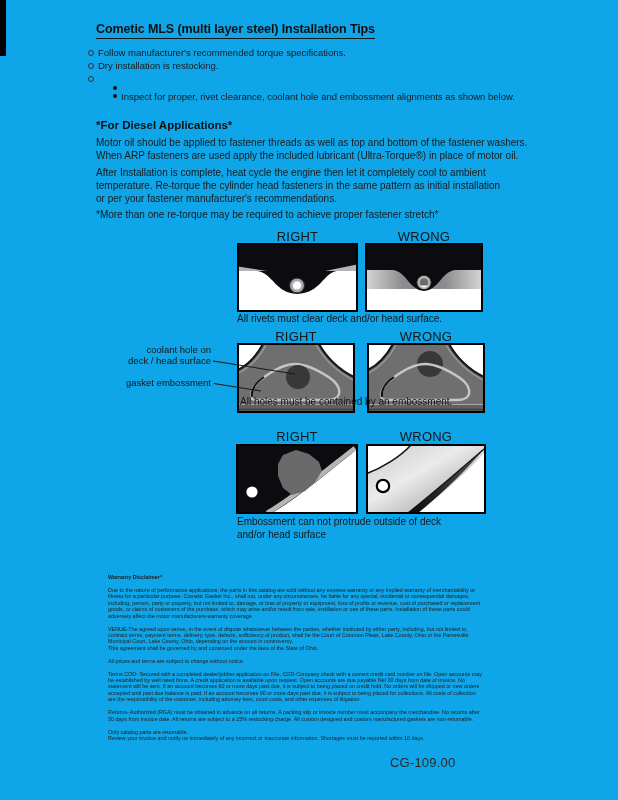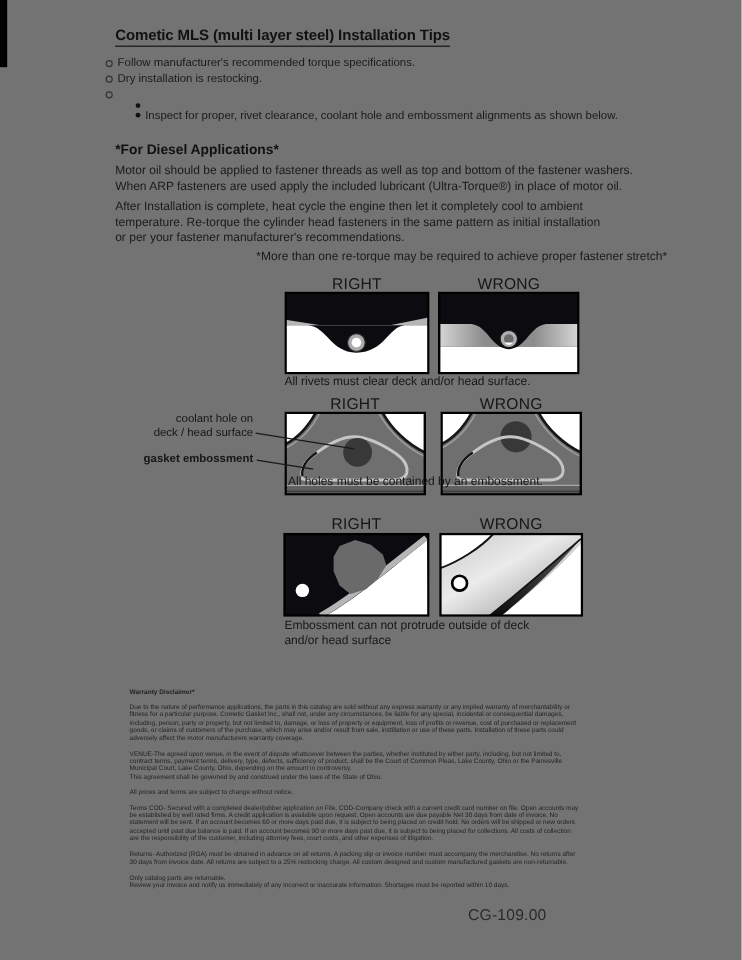--- a/index.html
+++ b/index.html
@@ -1,31 +1,31 @@
 <!DOCTYPE html>
 <html><head>
 <meta charset="utf-8">
 <style>
   html,body{margin:0;padding:0;background:#e9e9e9;}
-  #page{position:relative;width:618px;height:800px;background:#737373;overflow:hidden;
+  #page{position:relative;width:618px;height:800px;background:#0ea5e9;overflow:hidden;
         font-family:"Liberation Sans","DejaVu Sans",sans-serif;color:#1a1a1a;}
   .abs{position:absolute;}
   
   #title{left:96px;top:22px;font-size:12.5px;font-weight:bold;letter-spacing:-0.1px;color:#111;
          border-bottom:1.5px solid #151515;padding-bottom:2px;}
   
   #tips{left:88px;top:46px;font-size:9.5px;line-height:13.2px;}
   .bullet{display:flex;align-items:flex-start;}
   .bullet .mk1{flex:0 0 auto;width:4px;height:4px;border:1px solid #333;border-radius:50%;margin:3.6px 4px 0 0;}
   .bullet.sub{margin-left:25px;}
   .bullet .mk2{flex:0 0 auto;width:4px;height:4px;background:#111;border-radius:50%;margin:4.2px 4px 0 0;}
   
   #diesel-h{left:96px;top:119px;font-size:11.5px;font-weight:bold;color:#111;}
   .para{left:96px;width:460px;font-size:10px;line-height:13.2px;white-space:pre-line;}
-  #p1{top:136px;} #p2{top:166px;} #p3{top:208px;text-align:right;}
+  #p1{top:136px;} #p2{top:166px;} #p3{top:208px;}
   
   .dlabel{font-size:13px;color:#161616;text-align:center;letter-spacing:0.2px;}
   .caption{font-size:10px;color:#161616;white-space:pre-line;line-height:12.5px;}
   .anno{font-size:9.5px;color:#161616;text-align:right;line-height:10.8px;}
   svg{display:block;}
   #footer-code{left:390px;top:755px;font-size:13px;color:#2a2a2a;letter-spacing:0.2px;text-align:right;}
   
   #fineprint{left:108px;top:574px;width:430px;font-size:5.4px;line-height:6.45px;color:#222;}
   #fineprint .fp-h{font-weight:bold;margin:0 0 6.4px 0;}
   #fineprint p{margin:0 0 6.4px 0;white-space:pre-line;}
@@ -102,21 +102,21 @@
     <rect x="1" y="1" width="116" height="67" fill="none" stroke="#000000" stroke-width="2"></rect>
   </svg>
 
   <div class="abs caption" style="left:237px;top:313px;">All rivets must clear deck and/or head surface.</div>
 
   <div class="abs dlabel" style="left:237px;top:329px;width:118px;">RIGHT</div>
   <div class="abs dlabel" style="left:367px;top:329px;width:118px;">WRONG</div>
 
   <div class="abs anno" style="left:118px;top:345px;width:93px;white-space:pre-line;">coolant hole on
 deck / head surface</div>
-  <div class="abs anno" style="left:118px;top:378px;width:93px;font-weight:bold;">gasket embossment</div>
+  <div class="abs anno" style="left:118px;top:378px;width:93px;">gasket embossment</div>
 
   <svg class="abs" style="left:237px;top:342.5px;" width="118" height="70" viewBox="0 0 118 70">
     <rect x="1" y="1" width="116" height="68" fill="#6f6f6f"></rect>
     <path d="M1,1 L26,1 C20,12 11,22 1,27 Z" fill="#ffffff"></path>
     <path d="M26,1 C20,12 11,22 1,27" fill="none" stroke="#161616" stroke-width="2.2"></path>
     <path d="M29.5,1 C23.5,13 13.5,24 1,30.5" fill="none" stroke="#9d9d9d" stroke-width="1.3"></path>
     <path d="M117,1 L82,1 C89,14 102,27 117,34 Z" fill="#ffffff"></path>
     <path d="M82,1 C89,14 102,27 117,34" fill="none" stroke="#161616" stroke-width="2.2"></path>
     <path d="M78.5,1 C86.5,15 100,29 117,37.5" fill="none" stroke="#9d9d9d" stroke-width="1.3"></path>
     <rect x="1" y="61.5" width="116" height="7.5" fill="#606060"></rect>

